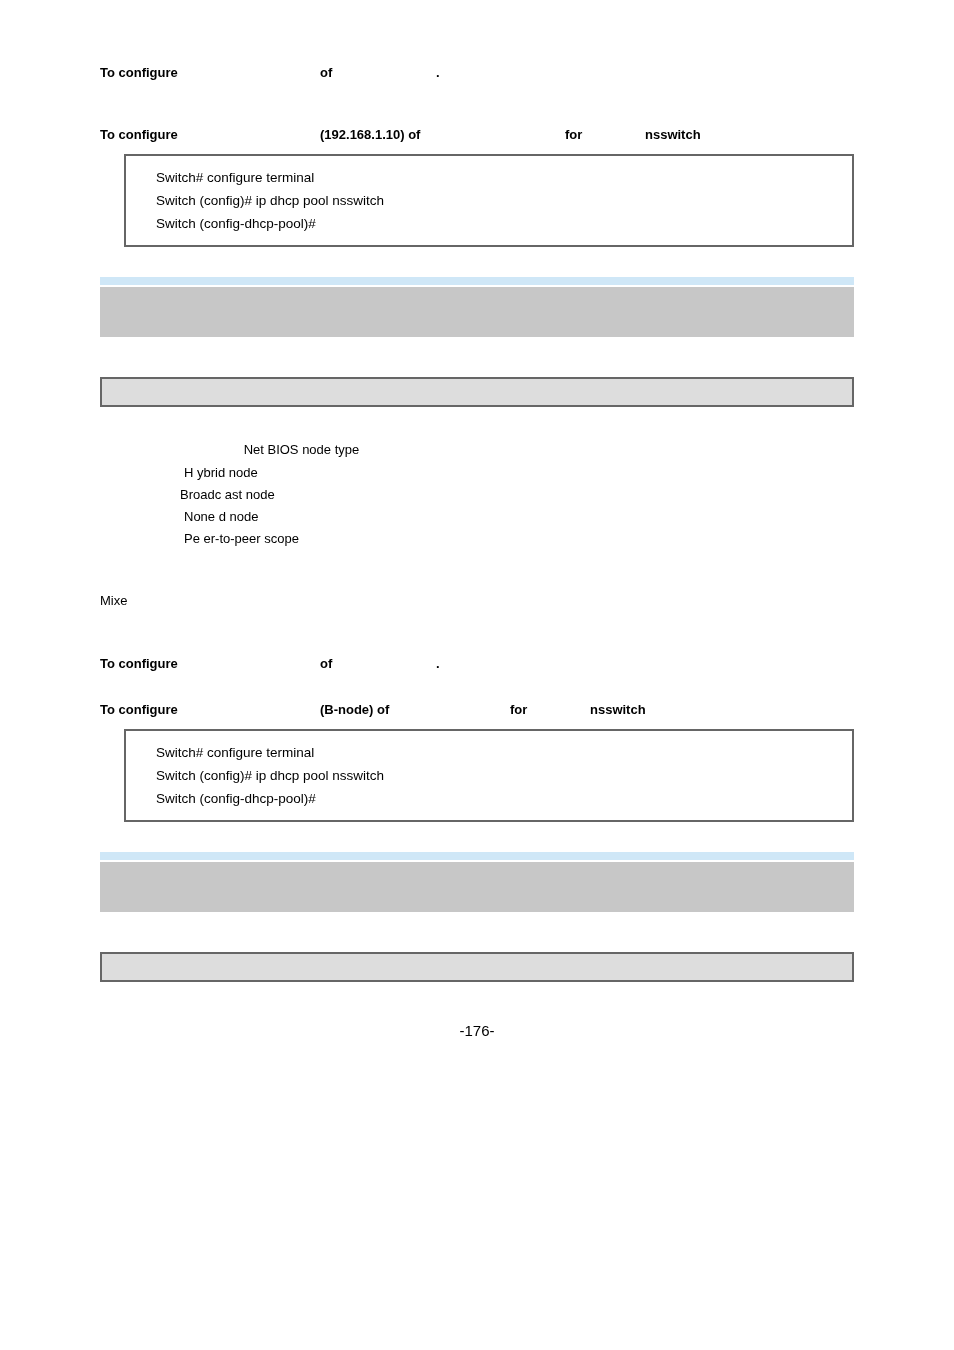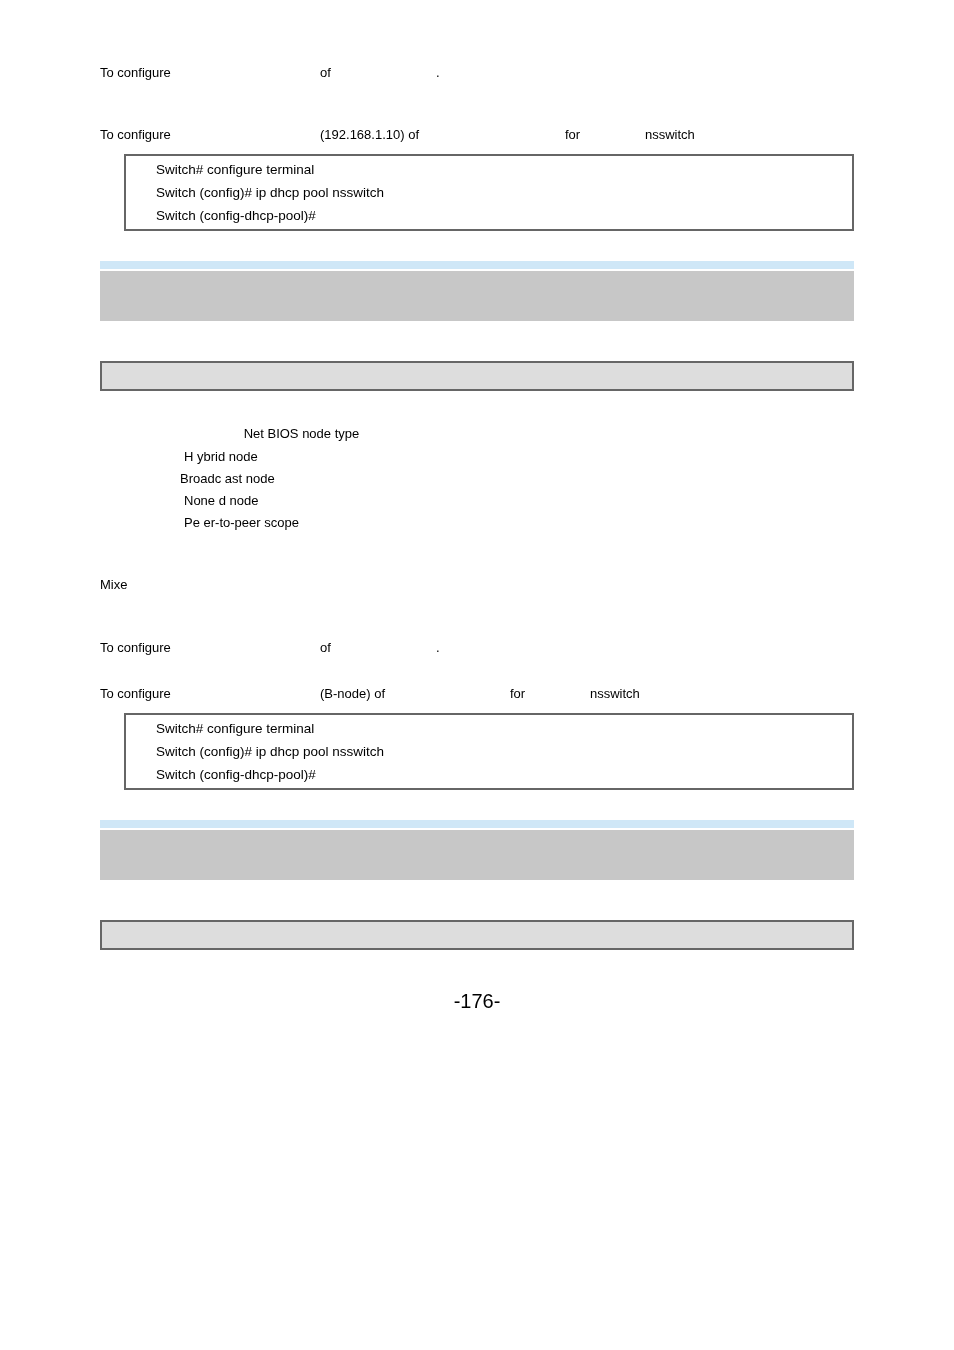--- a/index.html
+++ b/index.html
@@ -15,21 +15,21 @@
     box-sizing: border-box;
   }
   .text-line {
     font-size: 13px;
     line-height: 1.4;
     margin: 4px 0;
   }
   .spacer-sm { height: 20px; }
   .spacer-md { height: 36px; }
   .word-spaced { display: flex; }
-  .word-spaced > span { display: inline-block; }
+  .word-spaced > span { display: inline-block; font-weight: bold; }
 
   .section-header {
     background: #c7c7c7;
     height: 48px;
     margin: 40px 0 40px 0;
     position: relative;
     width: 100%;
     border-top: 2px solid transparent;
   }
   .section-header::before {
@@ -38,40 +38,40 @@
     top: -12px;
     left: 0;
     right: 0;
     height: 8px;
     background: #cfe7f7;
   }
 
   .code-block {
     border: 2.5px double #666;
     background: #fff;
-    padding: 2px 30px;
+    padding: 10px 30px;
     margin: 10px 0 10px 24px;
     font-size: 13.5px;
   }
   .code-block div {
     padding: 4px 0;
   }
 
   .syntax-box {
     border: 2.5px double #666;
     background: #ddd;
     height: 26px;
     margin: 10px 0 10px 0;
   }
 
   .indent-1 { padding-left: 60px; }
   .indent-2 { padding-left: 80px; }
   .page-num {
     text-align: center;
-    font-size: 20px;
+    font-size: 15px;
     margin-top: 40px;
   }
 </style>
 </head>
 <body>
 
 <div class="page">
 
   <div class="text-line word-spaced">
     <span style="width:220px;">To configure</span>

